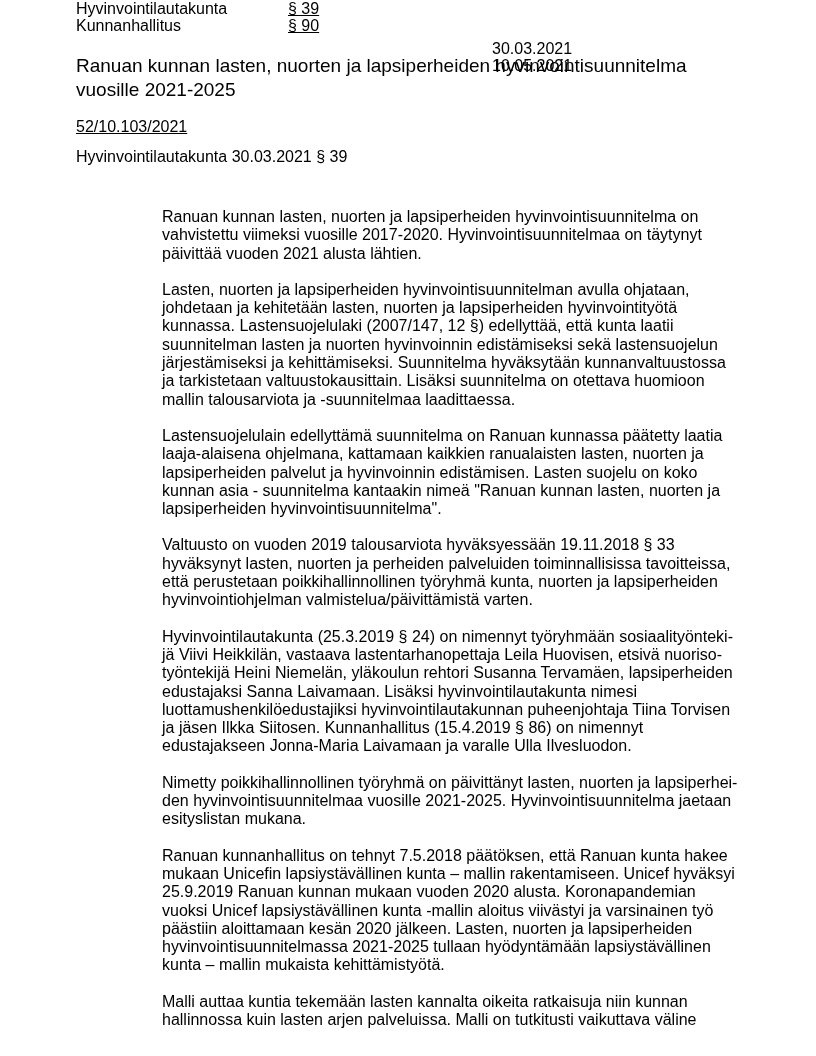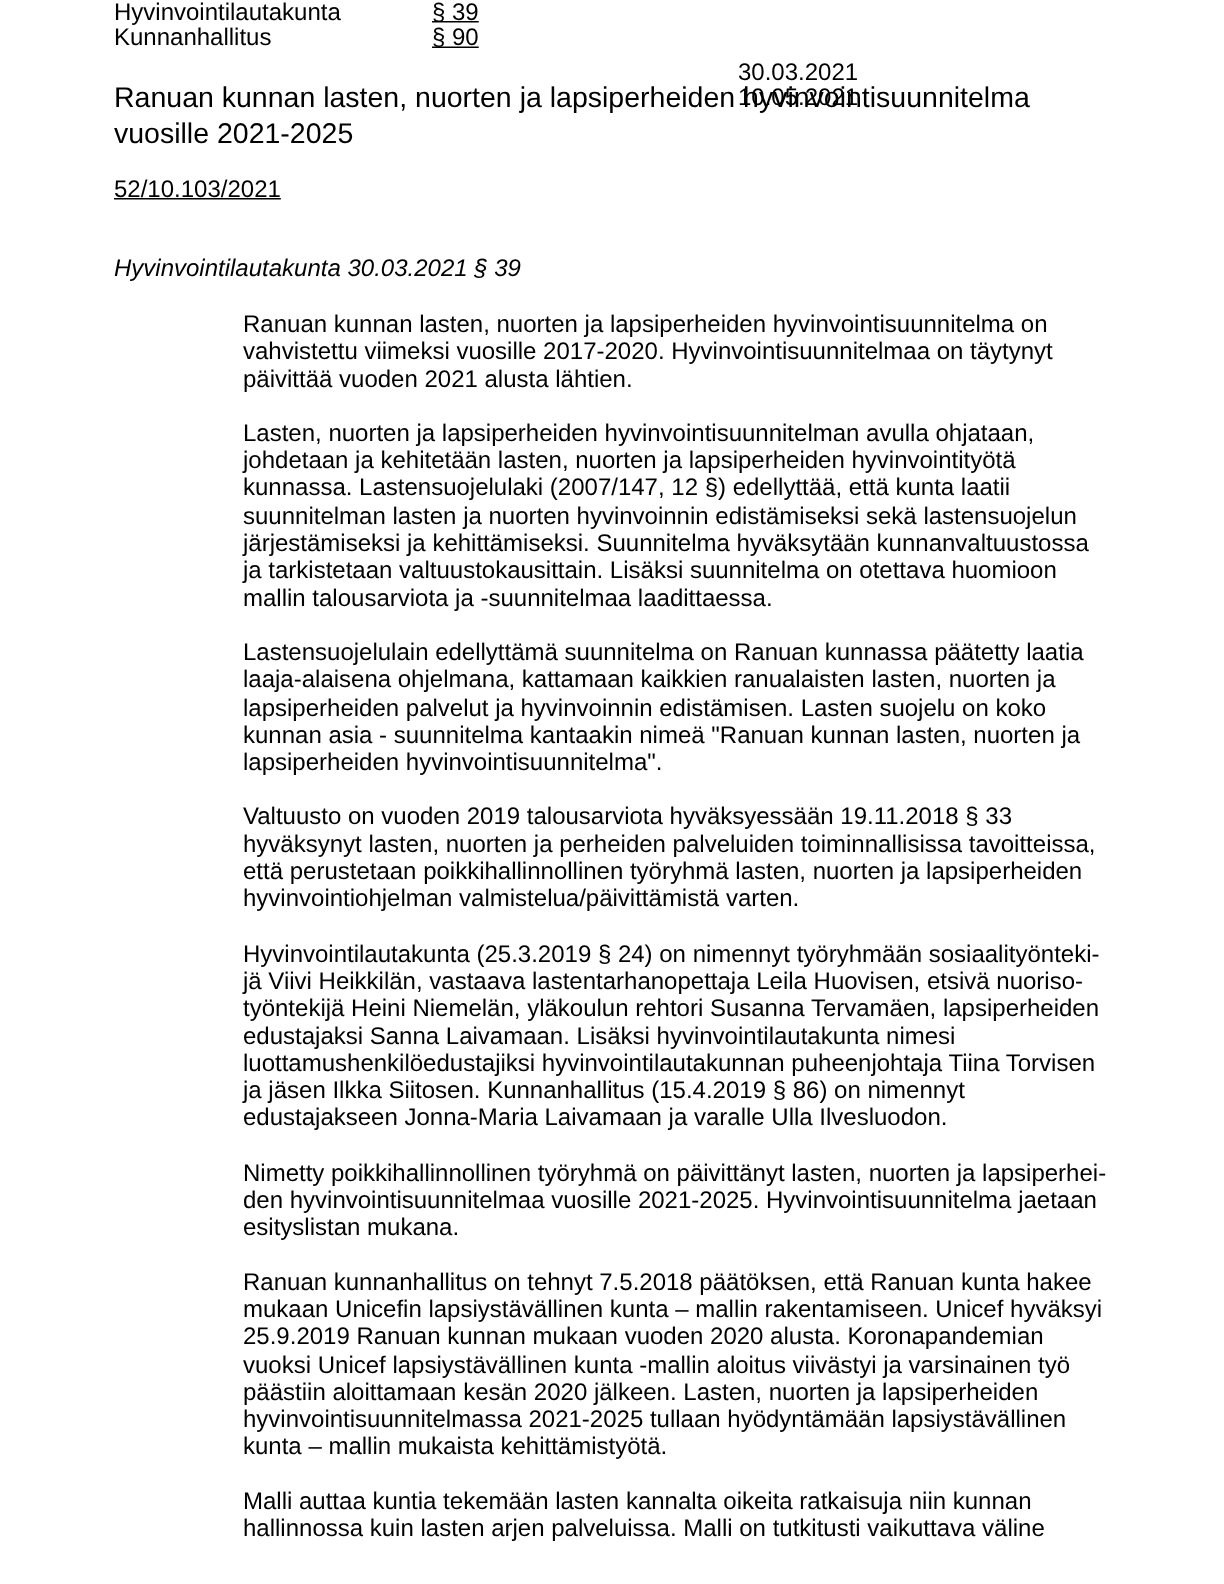--- a/index.html
+++ b/index.html
@@ -36,21 +36,21 @@
   <span class="c2">§ 90</span>
   <span class="c3">10.05.2021</span>
 </div>
 
 <h1 class="title">
   <span class="line">Ranuan kunnan lasten, nuorten ja lapsiperheiden hyvinvointisuunnitelma</span>
   <span class="line">vuosille 2021-2025</span>
 </h1>
 
 <div class="meta" style="top:118px;text-decoration:underline;">52/10.103/2021</div>
-<div class="meta" style="top:171px;font-style:italic;">Hyvinvointilautakunta 30.03.2021 § 39</div>
+<div class="meta" style="top:148px;">Hyvinvointilautakunta 30.03.2021 § 39</div>
 
 <div class="body-text" id="body-text">
     <p>
       <span class="line">Ranuan kunnan lasten, nuorten ja lapsiperheiden hyvinvointisuunnitelma on</span>
       <span class="line">vahvistettu viimeksi vuosille 2017-2020. Hyvinvointisuunnitelmaa on täytynyt</span>
       <span class="line">päivittää vuoden 2021 alusta lähtien.</span>
     </p>
     <p>
       <span class="line">Lasten, nuorten ja lapsiperheiden hyvinvointisuunnitelman avulla ohjataan,</span>
       <span class="line">johdetaan ja kehitetään lasten, nuorten ja lapsiperheiden hyvinvointityötä</span>
@@ -63,21 +63,21 @@
     <p>
       <span class="line">Lastensuojelulain edellyttämä suunnitelma on Ranuan kunnassa päätetty laatia</span>
       <span class="line">laaja-alaisena ohjelmana, kattamaan kaikkien ranualaisten lasten, nuorten ja</span>
       <span class="line">lapsiperheiden palvelut ja hyvinvoinnin edistämisen. Lasten suojelu on koko</span>
       <span class="line">kunnan asia - suunnitelma kantaakin nimeä "Ranuan kunnan lasten, nuorten ja</span>
       <span class="line">lapsiperheiden hyvinvointisuunnitelma".</span>
     </p>
     <p>
       <span class="line">Valtuusto on vuoden 2019 talousarviota hyväksyessään 19.11.2018 § 33</span>
       <span class="line">hyväksynyt lasten, nuorten ja perheiden palveluiden toiminnallisissa tavoitteissa,</span>
-      <span class="line">että perustetaan poikkihallinnollinen työryhmä lasten, nuorten ja lapsiperheiden</span>
+      <span class="line">että perustetaan poikkihallinnollinen työryhmä kunta, nuorten ja lapsiperheiden</span>
       <span class="line">hyvinvointiohjelman valmistelua/päivittämistä varten.</span>
     </p>
     <p>
       <span class="line">Hyvinvointilautakunta (25.3.2019 § 24) on nimennyt työryhmään sosiaalityönteki-</span>
       <span class="line">jä Viivi Heikkilän, vastaava lastentarhanopettaja Leila Huovisen, etsivä nuoriso-</span>
       <span class="line">työntekijä Heini Niemelän, yläkoulun rehtori Susanna Tervamäen, lapsiperheiden</span>
       <span class="line">edustajaksi Sanna Laivamaan. Lisäksi hyvinvointilautakunta nimesi</span>
       <span class="line">luottamushenkilöedustajiksi hyvinvointilautakunnan puheenjohtaja Tiina Torvisen</span>
       <span class="line">ja jäsen Ilkka Siitosen. Kunnanhallitus (15.4.2019 § 86) on nimennyt</span>
       <span class="line">edustajakseen Jonna-Maria Laivamaan ja varalle Ulla Ilvesluodon.</span>

